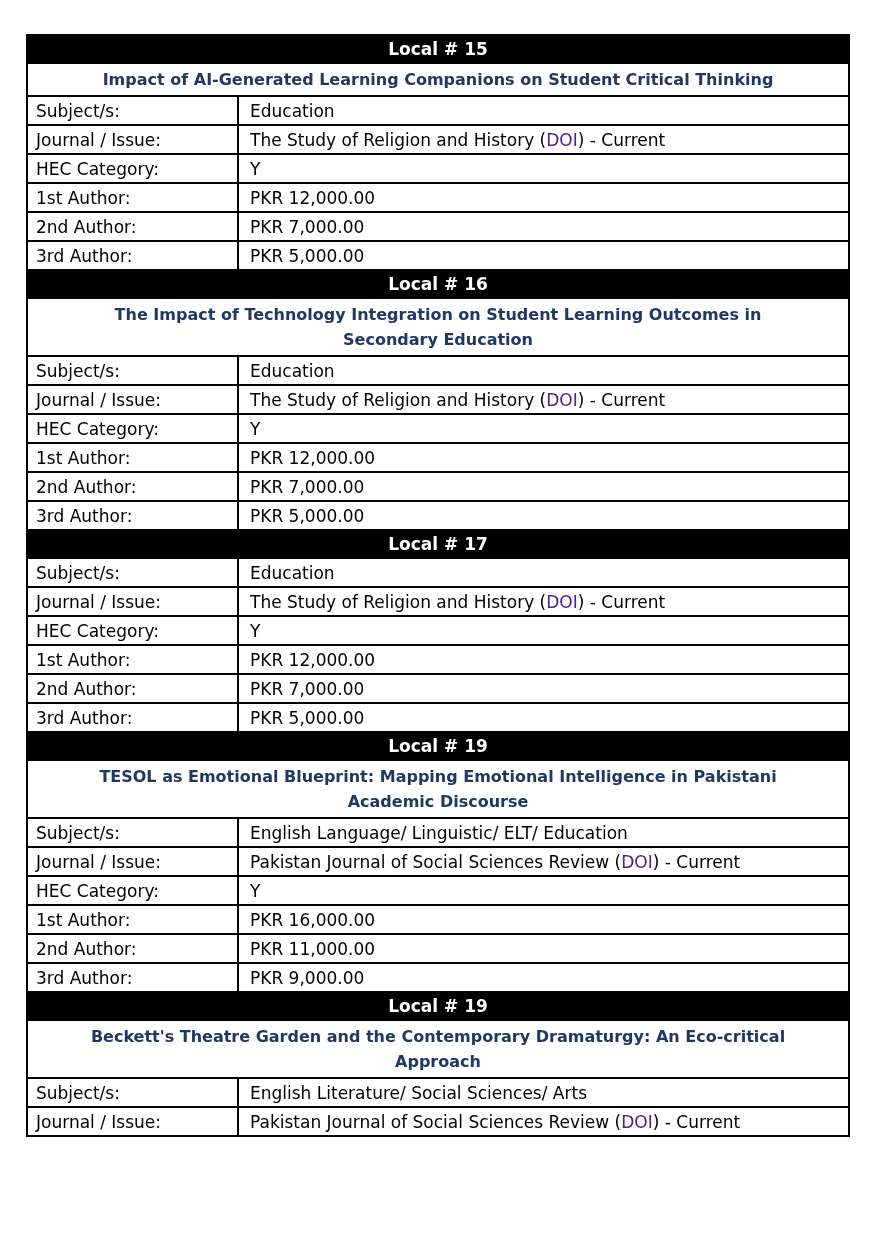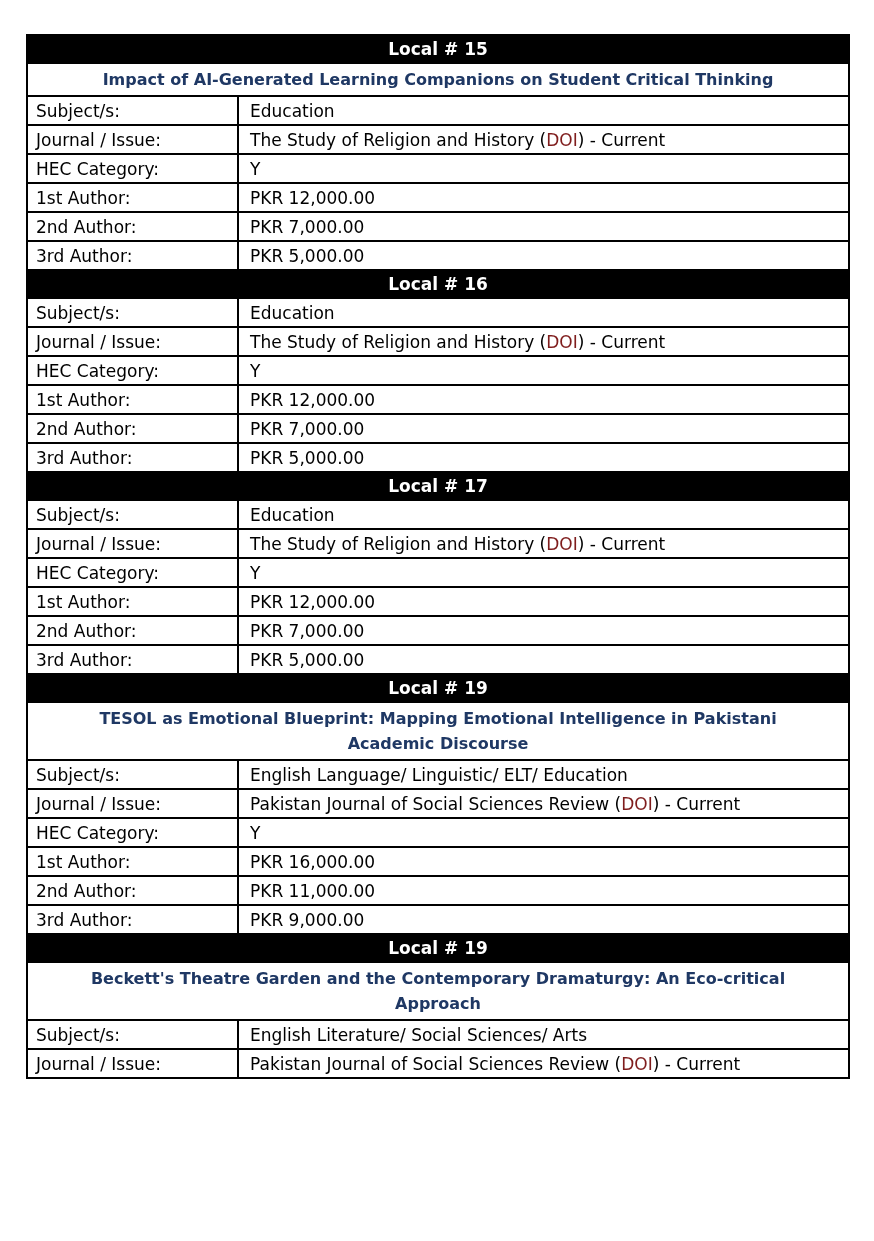--- a/index.html
+++ b/index.html
@@ -59,21 +59,21 @@
     white-space: nowrap;
   }
   td.value {
     font-size: 17px;
     color: #000000;
     height: 29px;
     padding: 0 4px 0 11px;
     white-space: nowrap;
   }
   .doi {
-    color: #7f1d1d;
+    color: #4c1d95;
   }
 </style>
 </head>
 <body>
 
 <div class="page">
   <table class="pub-table">
     <colgroup>
         <col class="c1">
         <col class="c2">
@@ -113,20 +113,26 @@
         <td class="label">3rd Author:</td>
         <td class="value"><span>PKR 5,000.00</span></td>
       </tr>
     </tbody>
 
     <tbody>
       <tr>
         <td class="bar" colspan="2">Local # 16</td>
       </tr>
       <tr>
+        <td class="title" colspan="2">
+          <div class="tline">The Impact of Technology Integration on Student Learning Outcomes in</div>
+          <div class="tline">Secondary Education</div>
+        </td>
+      </tr>
+      <tr>
         <td class="label">Subject/s:</td>
         <td class="value"><span>Education</span></td>
       </tr>
       <tr>
         <td class="label">Journal / Issue:</td>
         <td class="value"><span>The Study of Religion and History (</span><span class="doi">DOI</span><span>) - Current</span></td>
       </tr>
       <tr>
         <td class="label">HEC Category:</td>
         <td class="value"><span>Y</span></td>

